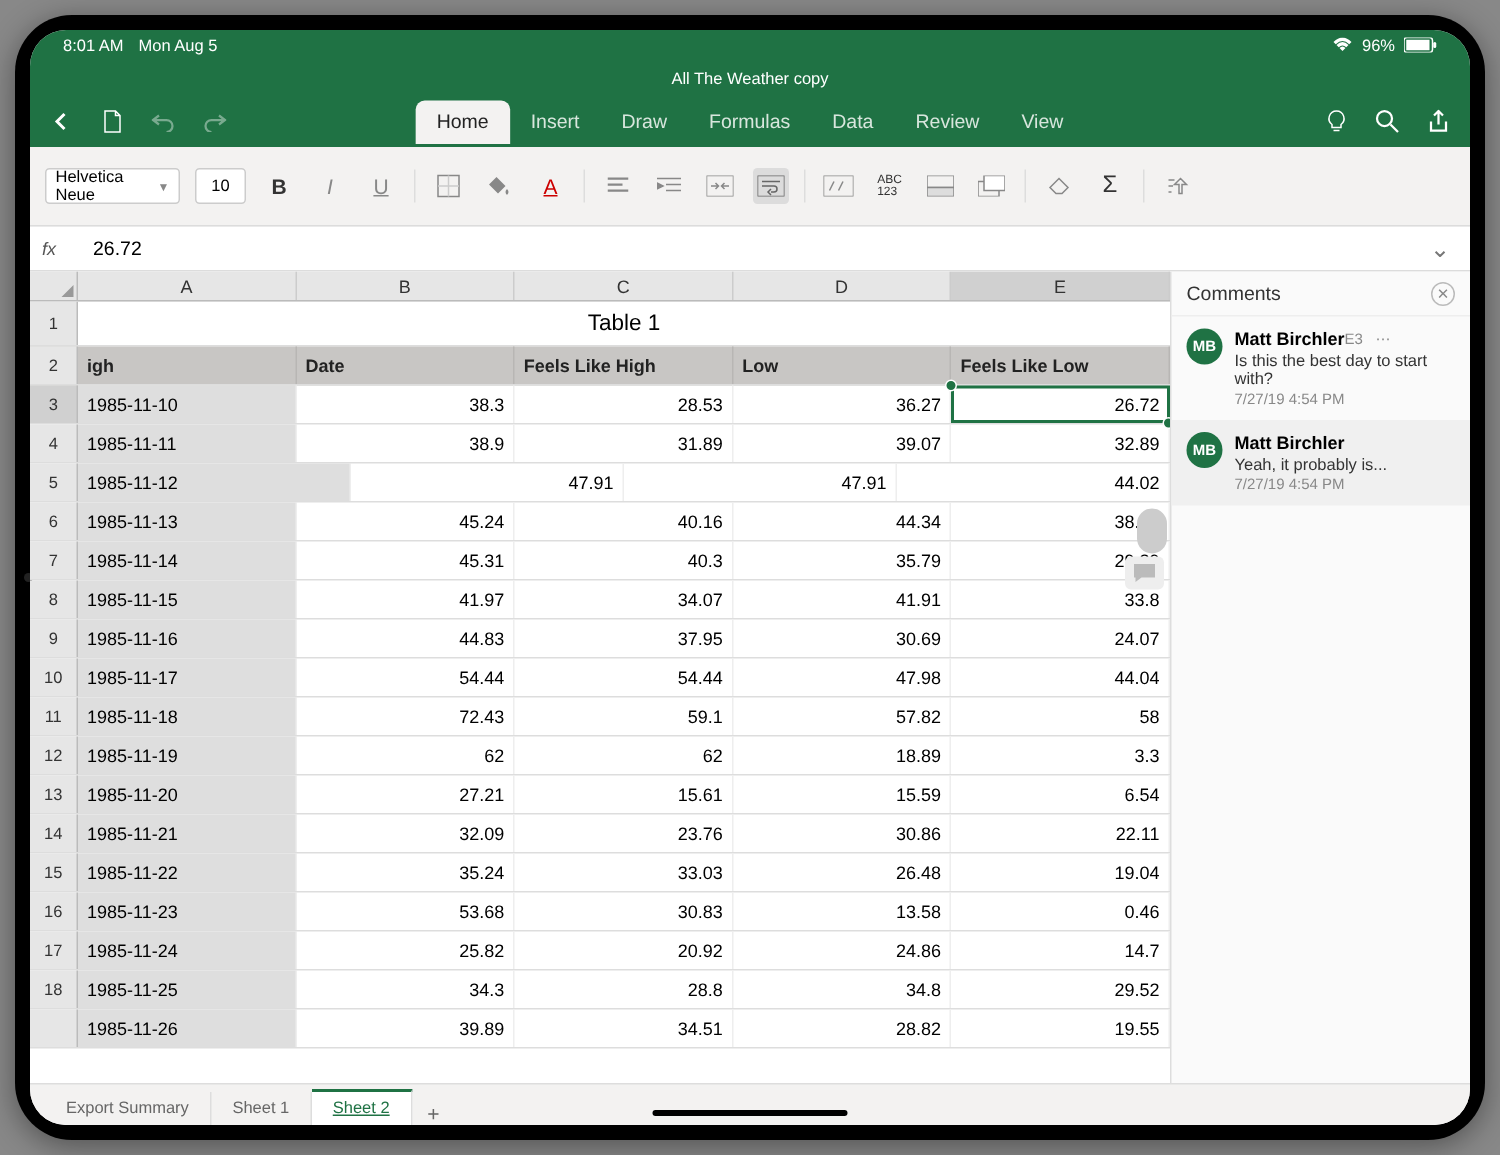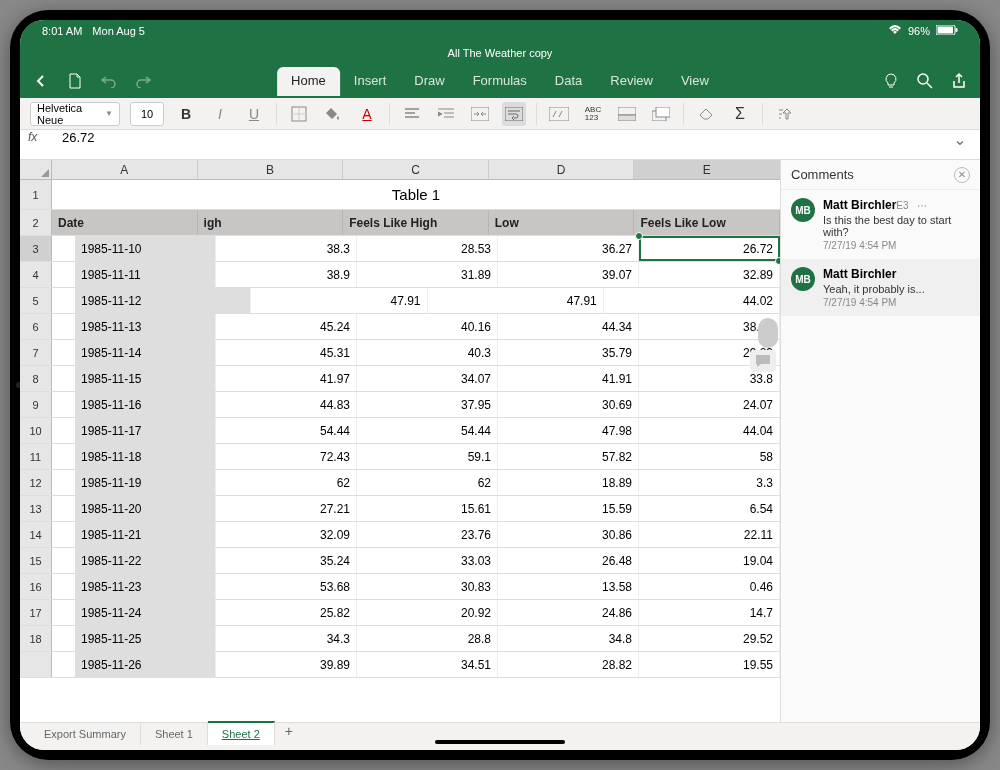--- a/index.html
+++ b/index.html
@@ -17,28 +17,28 @@
 .title-bar-top { height: 22px; display: flex; justify-content: center; align-items: center; font-size: 11px; position: relative; }
 .title-bar-controls { height: 34px; display: flex; align-items: center; padding: 0 12px; position: relative; }
 .tb-left { display: flex; align-items: center; gap: 16px; }
 .tb-center { position: absolute; left: 50%; transform: translateX(-50%); display: flex; gap: 0; }
 .tb-right { margin-left: auto; display: flex; gap: 16px; }
 .tab { padding: 6px 14px 8px; font-size: 13px; color: #d8e6dd; cursor: pointer; border-radius: 6px 6px 0 0; }
 .tab.active { background: #f3f2f1; color: #222; }
 .icon-btn { width: 18px; height: 18px; display: inline-flex; align-items: center; justify-content: center; color: #fff; cursor: pointer; }
 .icon-btn.dim { opacity: 0.4; }
 
-.ribbon { height: 32px; background: #f3f2f1; border-bottom: 1px solid #dcdcdc; display: flex; align-items: center; padding: 0 10px; gap: 10px; }
+.ribbon { height: 53px; background: #f3f2f1; border-bottom: 1px solid #dcdcdc; display: flex; align-items: center; padding: 0 10px; gap: 10px; }
 .font-select { width: 90px; height: 24px; background: #fff; border: 1px solid #ccc; border-radius: 3px; font-size: 11px; padding: 0 6px; display: flex; align-items: center; justify-content: space-between; }
 .size-select { width: 34px; height: 24px; background: #fff; border: 1px solid #ccc; border-radius: 3px; font-size: 11px; padding: 0 4px; display: flex; align-items: center; justify-content: center; }
 .rib-btn { width: 24px; height: 24px; display: inline-flex; align-items: center; justify-content: center; color: #333; cursor: pointer; font-size: 14px; }
 .rib-sep { width: 1px; height: 22px; background: #ddd; }
 .rib-btn.active { background: #dcdcdc; border-radius: 3px; }
 
-.fx-bar { height: 30px; border-bottom: 1px solid #dcdcdc; display: flex; padding: 0 8px; gap: 10px; }
+.fx-bar { height: 30px; border-bottom: 1px solid #dcdcdc; display: flex; align-items: center; padding: 0 8px; gap: 10px; }
 .fx-label { font-style: italic; font-size: 12px; color: #555; width: 24px; }
 .fx-input { flex: 1; font-size: 13px; }
 .fx-expand { width: 24px; text-align: center; color: #777; }
 
 .main-area { flex: 1; display: flex; overflow: hidden; }
 .sheet-area { flex: 1; overflow: hidden; position: relative; display: flex; flex-direction: column; }
 
 .col-headers { display: flex; height: 20px; background: #e6e6e6; border-bottom: 1px solid #bbb; }
 .corner { width: 32px; background: #e6e6e6; border-right: 1px solid #bbb; position: relative; }
 .corner::after { content: ""; position: absolute; right: 2px; bottom: 2px; border-left: 8px solid transparent; border-bottom: 8px solid #999; }
@@ -48,21 +48,21 @@
 .grid-body { flex: 1; overflow: hidden; position: relative; }
 .grid-row { display: flex; height: 26px; border-bottom: 1px solid #ddd; }
 .row-h { width: 32px; background: #e6e6e6; border-right: 1px solid #bbb; font-size: 11px; color: #333; display: flex; align-items: center; justify-content: center; }
 .row-h.sel { background: #d0d0d0; }
 .cell { flex: 1; border-right: 1px solid #eee; font-size: 12px; padding: 0 6px; display: flex; align-items: center; }
 .cell.right { justify-content: flex-end; }
 .title-row .cell { border: none; justify-content: center; font-size: 15px; }
 .title-row { height: 30px; }
 .header-row { background: #c8c6c4; }
 .header-row .cell { font-weight: 600; color: #222; border-right: 1px solid #b8b6b4; }
-.date-cell { background: #dedede; font-weight: 500; margin-left: 23px; }
+.date-cell { background: #dedede; font-weight: 500; }
 .cell.selected { outline: 2px solid #1f7244; outline-offset: -2px; position: relative; }
 .cell.selected::before, .cell.selected::after { content: ""; position: absolute; width: 6px; height: 6px; background: #1f7244; border: 1px solid #fff; border-radius: 50%; }
 .cell.selected::before { top: -4px; left: -4px; }
 .cell.selected::after { bottom: -4px; right: -4px; }
 
 .comment-indicator { position: absolute; right: 4px; top: 190px; width: 26px; height: 22px; background: #eee; border-radius: 4px; display: flex; align-items: center; justify-content: center; }
 .scroll-thumb { position: absolute; right: 2px; top: 158px; width: 20px; height: 30px; background: #ccc; border-radius: 10px; }
 
 .comments-panel { width: 200px; border-left: 1px solid #ddd; background: #fafafa; display: flex; flex-direction: column; }
 .comments-header { height: 30px; display: flex; align-items: center; justify-content: space-between; padding: 0 10px; font-size: 13px; color: #333; border-bottom: 1px solid #eee; }
@@ -70,21 +70,21 @@
 .comment-item { padding: 8px 10px; display: flex; gap: 8px; }
 .comment-item.sel { background: #f0f0f0; }
 .avatar { width: 24px; height: 24px; border-radius: 50%; background: #1f7244; color: #fff; font-size: 10px; font-weight: 600; display: flex; align-items: center; justify-content: center; flex-shrink: 0; }
 .comment-body { flex: 1; font-size: 11px; }
 .comment-author { font-weight: 600; font-size: 12px; display: flex; align-items: center; }
 .cell-ref { font-size: 10px; color: #888; font-weight: 400; }
 .comment-text { color: #333; margin: 2px 0; }
 .comment-time { color: #888; font-size: 10px; }
 .reply-box { margin: 6px 10px; border: 1px solid #ddd; border-radius: 14px; padding: 4px 10px; font-size: 11px; color: #aaa; }
 
-.sheet-tabs { height: 28px; background: #f3f2f1; border-top: 1px solid #ddd; display: flex; align-items: flex-start; padding: 0 10px; gap: 0; font-size: 11px; }
+.sheet-tabs { height: 28px; background: #f3f2f1; border-top: 1px solid #ddd; display: flex; align-items: flex-end; padding: 0 10px; gap: 0; font-size: 11px; }
 .sheet-tab { padding: 5px 14px; color: #666; border-right: 1px solid #ddd; }
 .sheet-tab.active { background: #fff; color: #1f7244; font-weight: 500; border-top: 2px solid #1f7244; margin-top: -2px; text-decoration: underline; }
 .add-sheet { padding: 0 10px; font-size: 14px; color: #666; }
 
 .home-indicator { position: absolute; bottom: 16px; left: 50%; transform: translateX(-50%); width: 130px; height: 4px; background: #000; border-radius: 3px; }
 .chev { font-size: 8px; color: #888; }
 </style>
 </head>
 <body>
 
@@ -272,22 +272,22 @@
               <div class="col-h sel">E</div>
             </div>
       </div>
       <div class="grid-body" id="grid-body">
         <div class="grid-row title-row">
           <div class="row-h">1</div>
           <div class="cell" style="flex:5">Table 1</div>
         </div>
         <div class="grid-row header-row">
           <div class="row-h">2</div>
+          <div class="cell">igh</div>
           <div class="cell">Date</div>
-          <div class="cell">igh</div>
           <div class="cell">Feels Like High</div>
           <div class="cell">Low</div>
           <div class="cell">Feels Like Low</div>
         </div>
       <div class="grid-row">
               <div class="row-h sel">3</div>
               <div class="cell date-cell">1985-11-10</div>
               <div class="cell right">38.3</div>
               <div class="cell right">28.53</div>
               <div class="cell right">36.27</div>

